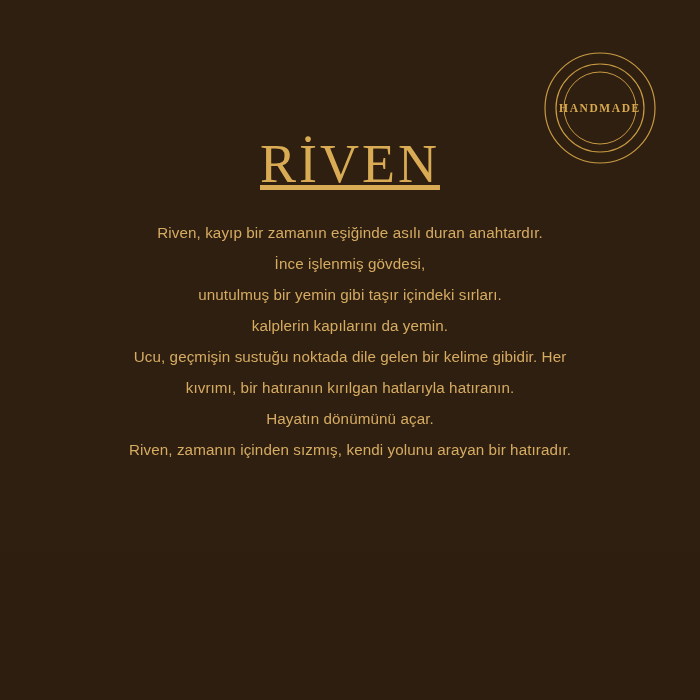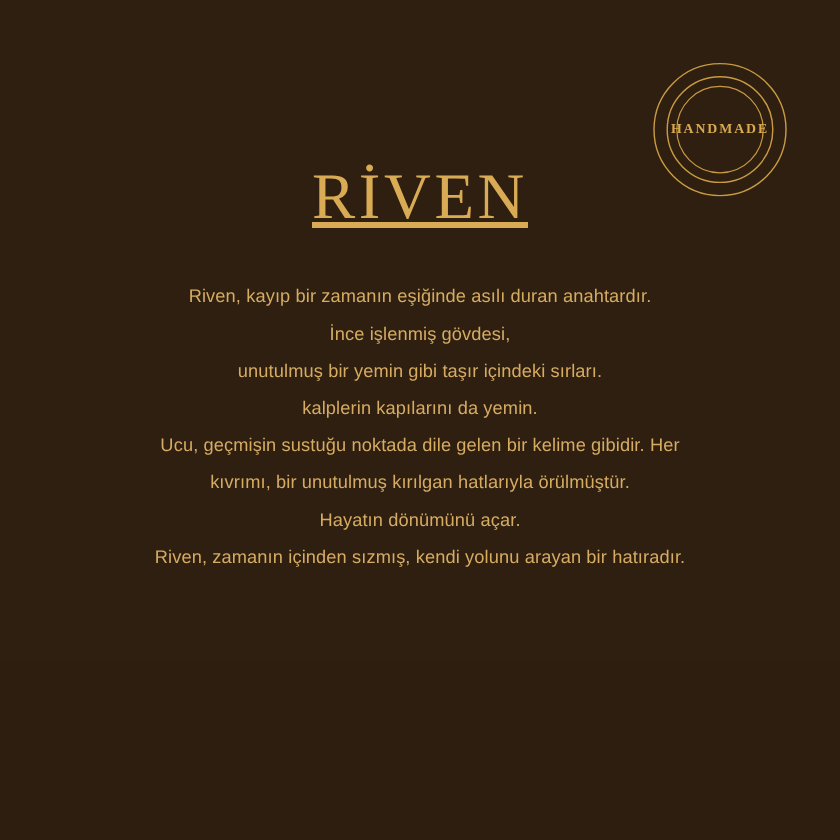--- a/index.html
+++ b/index.html
@@ -61,21 +61,21 @@
     font-size: 54px;
     letter-spacing: 3px;
     color: #d9ab54;
     line-height: 1;
     text-decoration: underline;
   }
 
   
   .poem {
     position: absolute;
-    top: 232px;
+    top: 217px;
     left: 0;
     width: 700px;
     text-align: center;
     color: #d6ab62;
     font-family: "Liberation Sans", sans-serif;
     font-size: 15.2px;
     line-height: 31px;
     letter-spacing: 0.1px;
     font-weight: 300;
   }
@@ -99,18 +99,18 @@
   </div>
 
   <div class="brand">RİVEN</div>
 
   <div class="poem">
     <span class="line">Riven, kayıp bir zamanın eşiğinde asılı duran anahtardır.</span>
     <span class="line">İnce işlenmiş gövdesi,</span>
     <span class="line">unutulmuş bir yemin gibi taşır içindeki sırları.</span>
     <span class="line">kalplerin kapılarını da yemin.</span>
     <span class="line">Ucu, geçmişin sustuğu noktada dile gelen bir kelime gibidir. Her</span>
-    <span class="line">kıvrımı, bir unutulmuş kırılgan hatlarıyla örülmüştür.</span>
+    <span class="line">kıvrımı, bir hatıranın kırılgan hatlarıyla hatıranın.</span>
     <span class="line">Hayatın dönümünü açar.</span>
     <span class="line">Riven, zamanın içinden sızmış, kendi yolunu arayan bir hatıradır.</span>
   </div>
 
 </div>
 
 </body></html>

